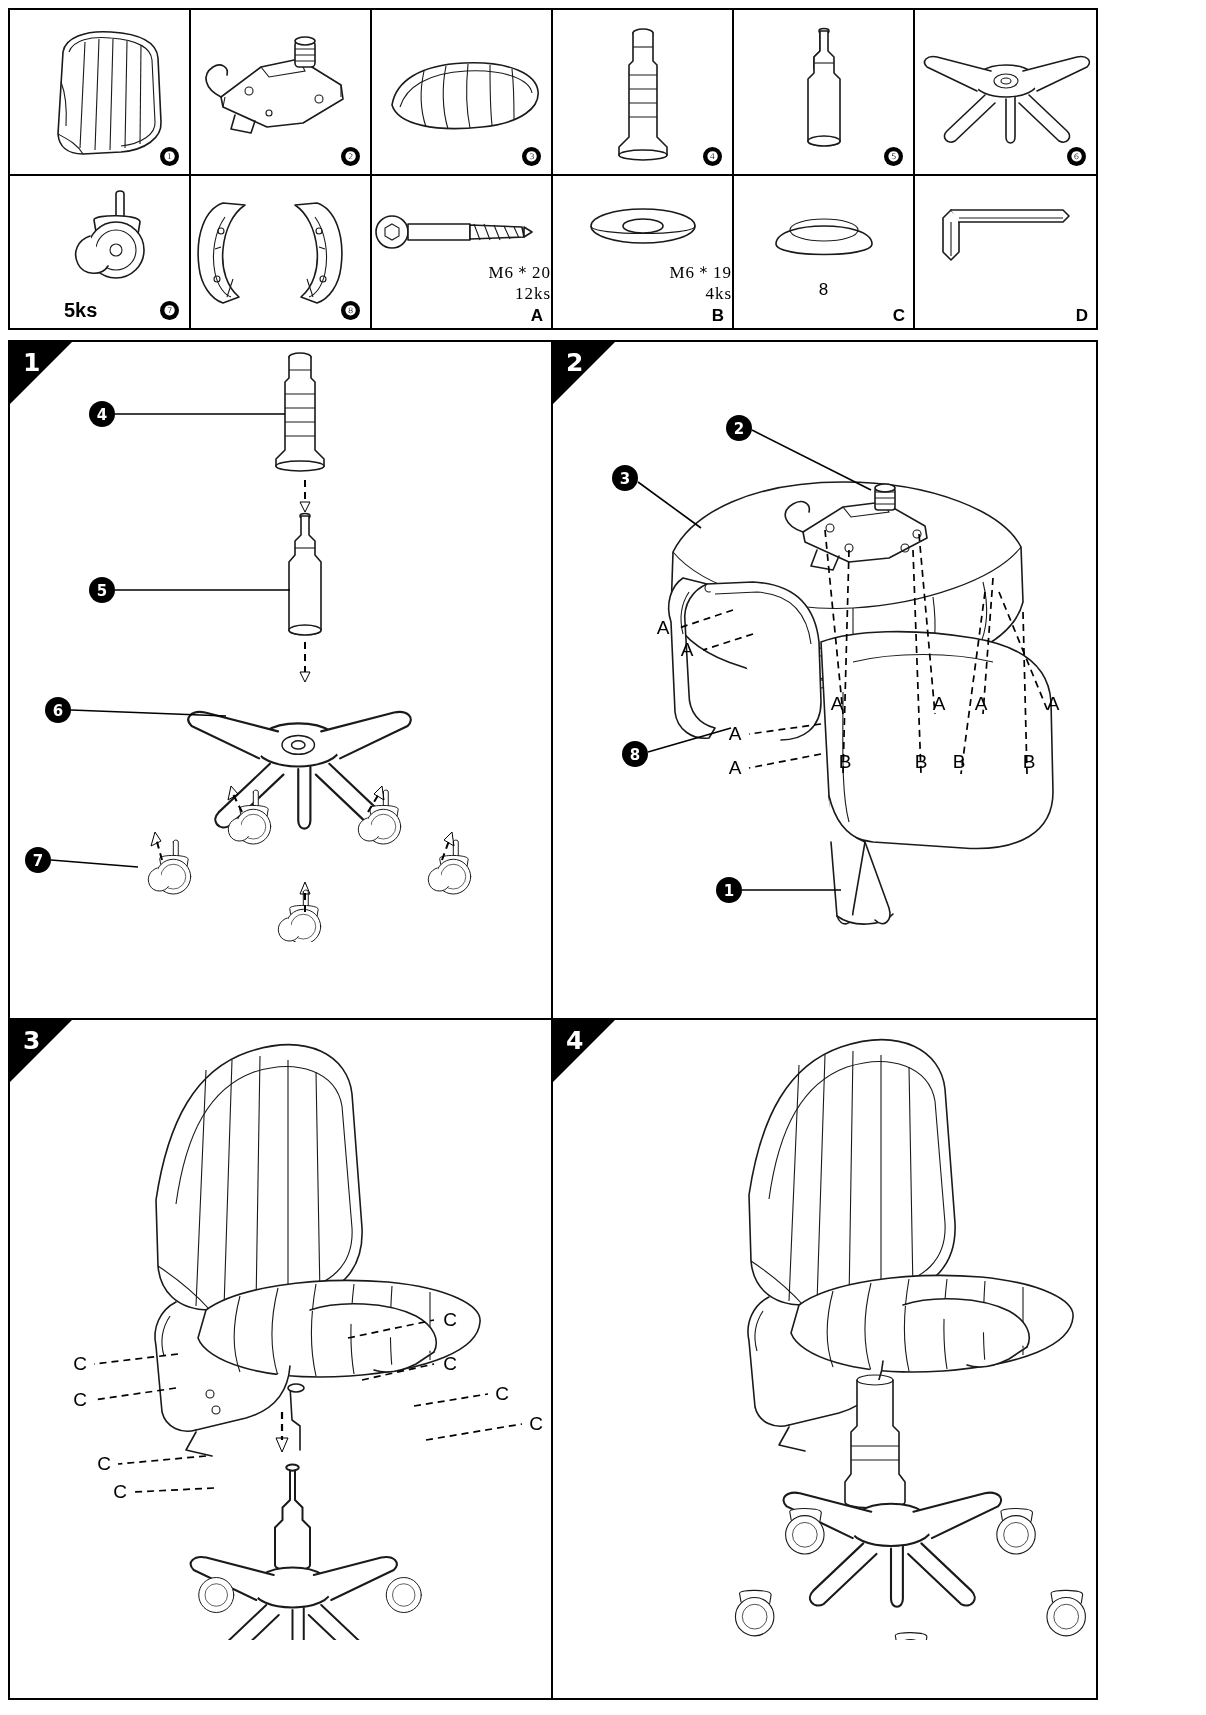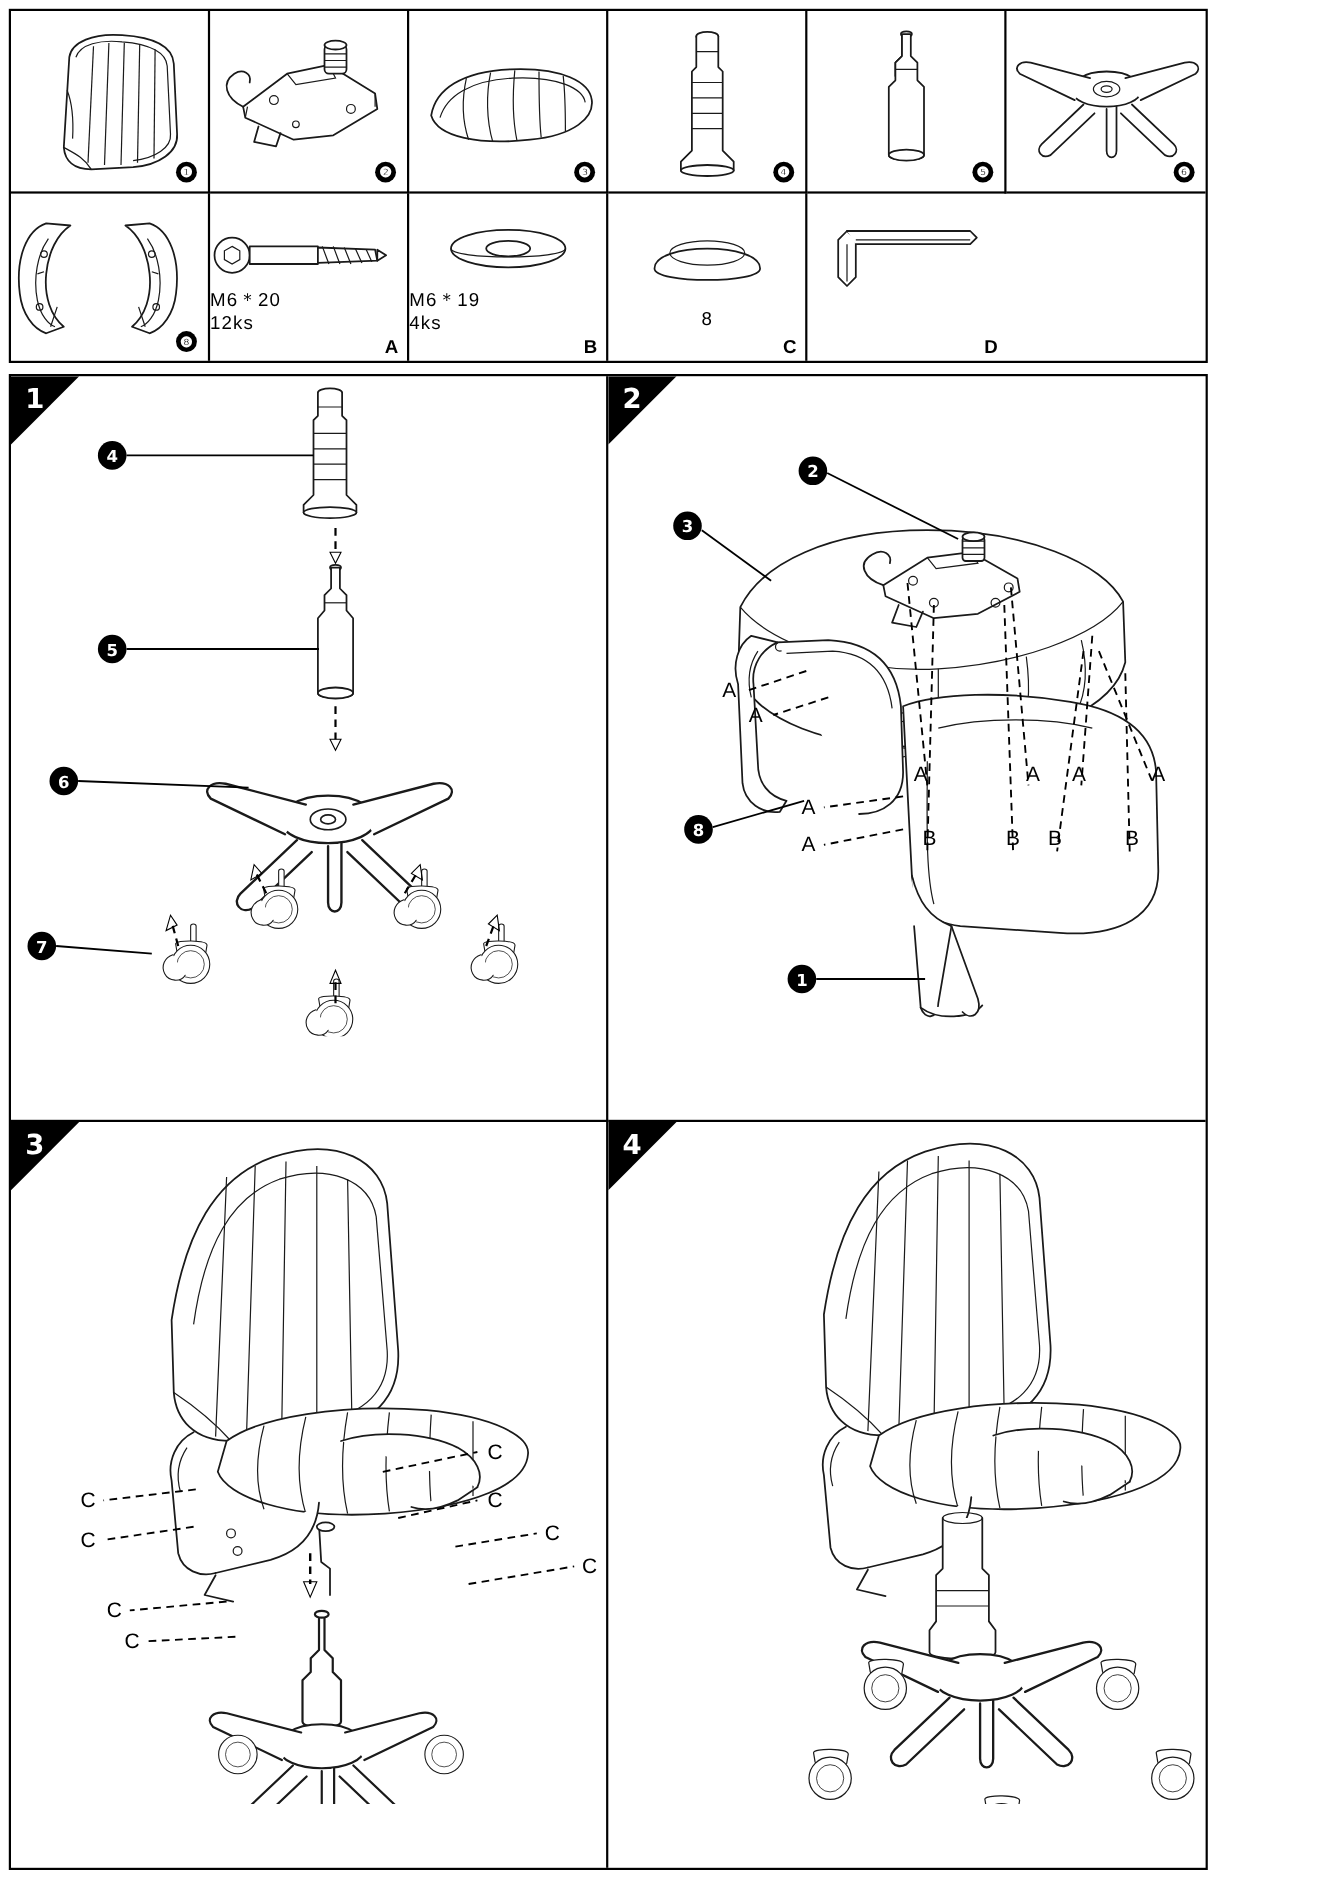--- a/index.html
+++ b/index.html
@@ -67,24 +67,24 @@
     display: flex;
     align-items: center;
     justify-content: center;
   }
   .part-art svg { overflow: visible; }
   .part-caption {
     position: absolute;
     left: 0;
     right: 0;
     bottom: 24px;
-    text-align: left;
+    text-align: right;
     font-size: 17px;
     line-height: 1.25;
-    font-family: Liberation Sans, sans-serif;
+    font-family: Liberation Serif, serif;
     letter-spacing: 1px;
   }
   .qty-left {
     position: absolute;
     left: 54px;
     bottom: 6px;
     font-size: 20px;
     font-weight: bold;
   }
   .qty-center {
@@ -259,20 +259,34 @@
           <path class="artf" d="M74 68 L36 104 C30 110 36 118 44 114 L84 76"></path>
           <path class="artf" d="M118 68 L156 104 C162 110 156 118 148 114 L108 76"></path>
           <path class="artf" d="M95 72 L95 110 C95 118 104 118 104 110 L104 70"></path>
           <ellipse class="thin" cx="95" cy="54" rx="12" ry="7"></ellipse>
           <ellipse class="thin" cx="95" cy="54" rx="5" ry="3"></ellipse>
         </svg>
       </div>
       <div class="part-num circled">❻</div>
     </div>
 
+    <div class="part-cell last-row">
+      <div class="part-art">
+        <svg width="140" height="120" viewBox="0 0 140 120" style="transform:translateY(-14px)">
+          <path class="artf" d="M86 16 L86 42 L94 42 L94 16 C94 12 86 12 86 16 Z"></path>
+          <path class="artf" d="M64 42 C64 36 110 36 110 44 L108 56 C106 62 68 62 66 54 Z"></path>
+          <circle class="artf" cx="86" cy="72" r="28"></circle>
+          <circle class="thin" cx="86" cy="72" r="20"></circle>
+          <path class="artf" d="M60 58 C48 62 42 74 48 86 C54 98 72 98 78 88"></path>
+          <circle class="thin" cx="86" cy="72" r="6"></circle>
+        </svg>
+      </div>
+      <div class="qty-left">5ks</div>
+      <div class="part-num circled">❼</div>
+    </div>
 
     <div class="part-cell last-row">
       <div class="part-art">
         <svg width="200" height="130" viewBox="0 0 200 130">
           <path class="artf" d="M42 16 C24 22 14 48 18 80 C20 98 30 112 42 116 L58 110 C46 100 40 82 42 62 C44 42 52 26 64 18 Z"></path>
           <path class="thin" d="M44 30 C34 44 30 66 34 86 C37 100 44 108 50 110"></path>
           <path class="thin" d="M52 92 L46 110 M40 60 L34 62"></path>
           <circle class="thin" cx="40" cy="44" r="3"></circle>
           <circle class="thin" cx="36" cy="92" r="3"></circle>
           <path class="artf" d="M136 16 C154 22 164 48 160 80 C158 98 148 112 136 116 L120 110 C132 100 138 82 136 62 C134 42 126 26 114 18 Z"></path>

